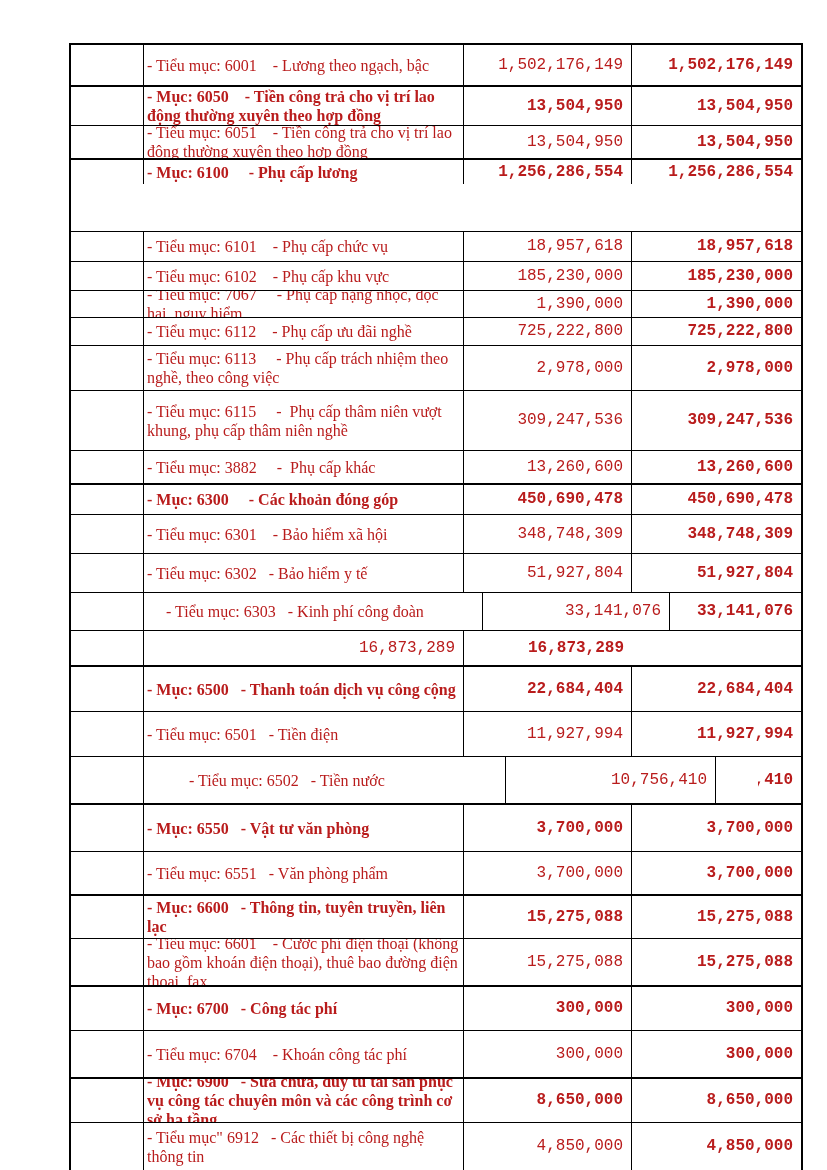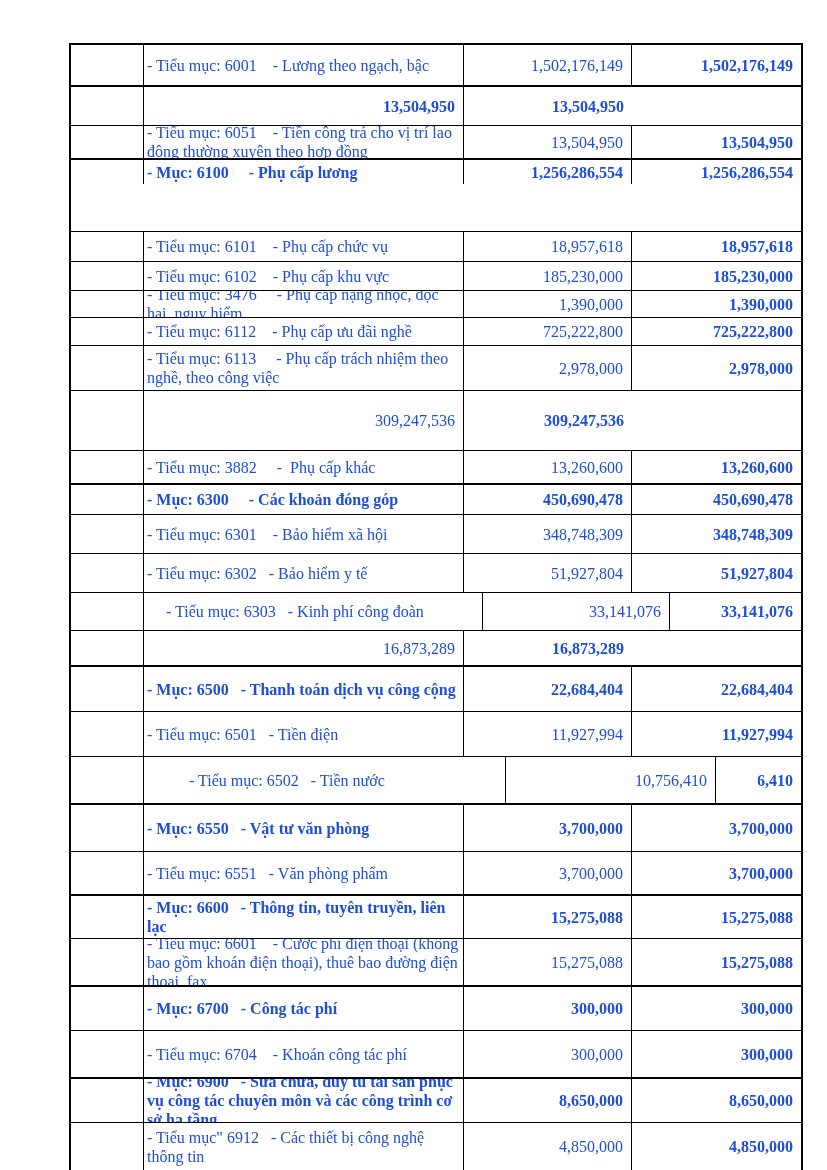--- a/index.html
+++ b/index.html
@@ -5,21 +5,21 @@
   html, body {
     margin: 0;
     padding: 0;
     background: #ffffff;
   }
   .page {
     position: relative;
     width: 827px;
     height: 1170px;
     background: #ffffff;
-    color: #1d4ed8;
+    color: #b91c1c;
     font-family: "Liberation Serif", "DejaVu Serif", serif;
     font-size: 16px;
     overflow: hidden;
   }
   .budget-table {
     position: absolute;
     left: 69px;
     top: 43px;
     width: 734px;
     box-sizing: border-box;
@@ -56,20 +56,21 @@
   .label-text {
     display: block;
     width: 100%;
     white-space: pre-wrap;
     line-height: 19px;
   }
   .c-val {
     justify-content: flex-end;
     padding-right: 8px;
     line-height: 19px;
+    font-family: Liberation Mono, monospace;
   }
   .c-v2 {
     font-weight: bold;
   }
 </style>
 </head>
 <body>
 
 <div class="page">
   <div class="budget-table" id="budget-table">
@@ -80,20 +81,23 @@
         </div>
         <div class="cell c-val c-v1">
           <span>1,502,176,149</span>
         </div>
         <div class="cell c-val c-v2">
           <span>1,502,176,149</span>
         </div>
       </div>
       <div class="row muc" style="height: 40px;">
         <div class="cell c-code"></div>
+        <div class="cell c-label">
+          <span class="label-text">- Mục: 6050    - Tiền công trả cho vị trí lao động thường xuyên theo hợp đồng</span>
+        </div>
         <div class="cell c-val c-v1">
           <span>13,504,950</span>
         </div>
         <div class="cell c-val c-v2">
           <span>13,504,950</span>
         </div>
       </div>
       <div class="row tieumuc" style="height: 33px;">
         <div class="cell c-code"></div>
         <div class="cell c-label">
@@ -138,21 +142,21 @@
         <div class="cell c-val c-v1">
           <span>185,230,000</span>
         </div>
         <div class="cell c-val c-v2">
           <span>185,230,000</span>
         </div>
       </div>
       <div class="row tieumuc" style="height: 27px;">
         <div class="cell c-code"></div>
         <div class="cell c-label">
-          <span class="label-text">- Tiểu mục: 3476     - Phụ cấp nặng nhọc, độc hại, nguy hiểm</span>
+          <span class="label-text">- Tiểu mục: 7067     - Phụ cấp nặng nhọc, độc hại, nguy hiểm</span>
         </div>
         <div class="cell c-val c-v1">
           <span>1,390,000</span>
         </div>
         <div class="cell c-val c-v2">
           <span>1,390,000</span>
         </div>
       </div>
       <div class="row tieumuc" style="height: 28px;">
         <div class="cell c-code"></div>
@@ -173,20 +177,23 @@
         </div>
         <div class="cell c-val c-v1">
           <span>2,978,000</span>
         </div>
         <div class="cell c-val c-v2">
           <span>2,978,000</span>
         </div>
       </div>
       <div class="row tieumuc" style="height: 60px;">
         <div class="cell c-code"></div>
+        <div class="cell c-label">
+          <span class="label-text">- Tiểu mục: 6115     -  Phụ cấp thâm niên vượt khung, phụ cấp thâm niên nghề</span>
+        </div>
         <div class="cell c-val c-v1">
           <span>309,247,536</span>
         </div>
         <div class="cell c-val c-v2">
           <span>309,247,536</span>
         </div>
       </div>
       <div class="row tieumuc" style="height: 33px;">
         <div class="cell c-code"></div>
         <div class="cell c-label">

